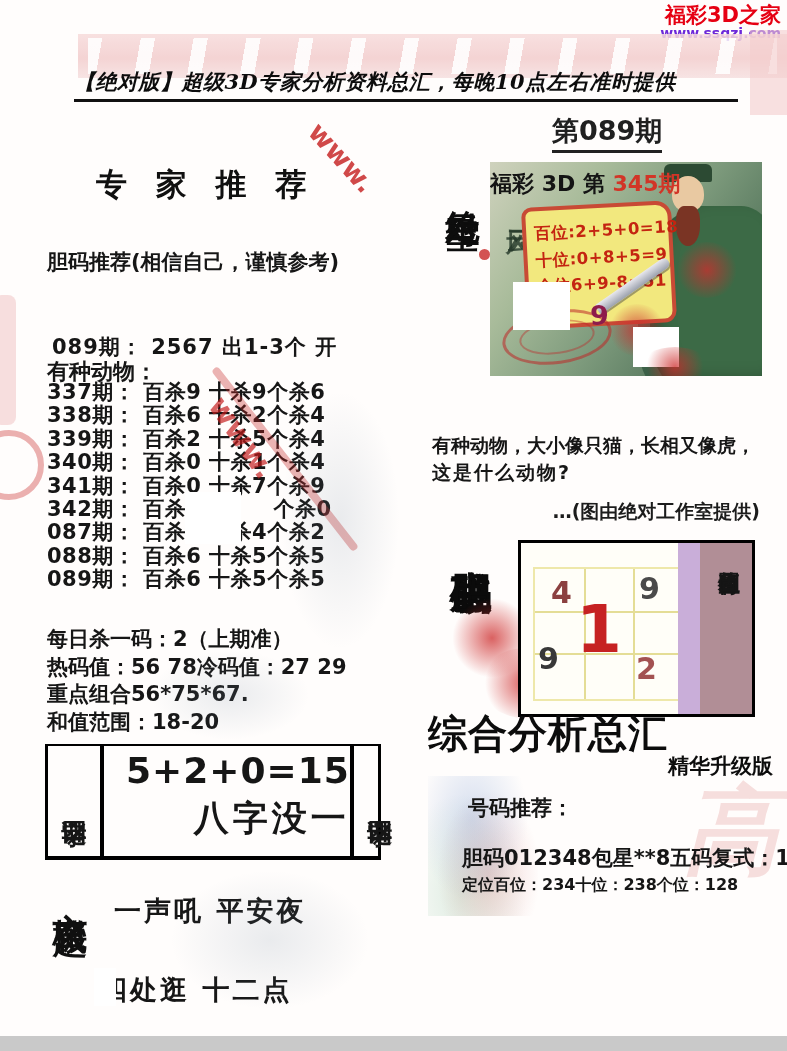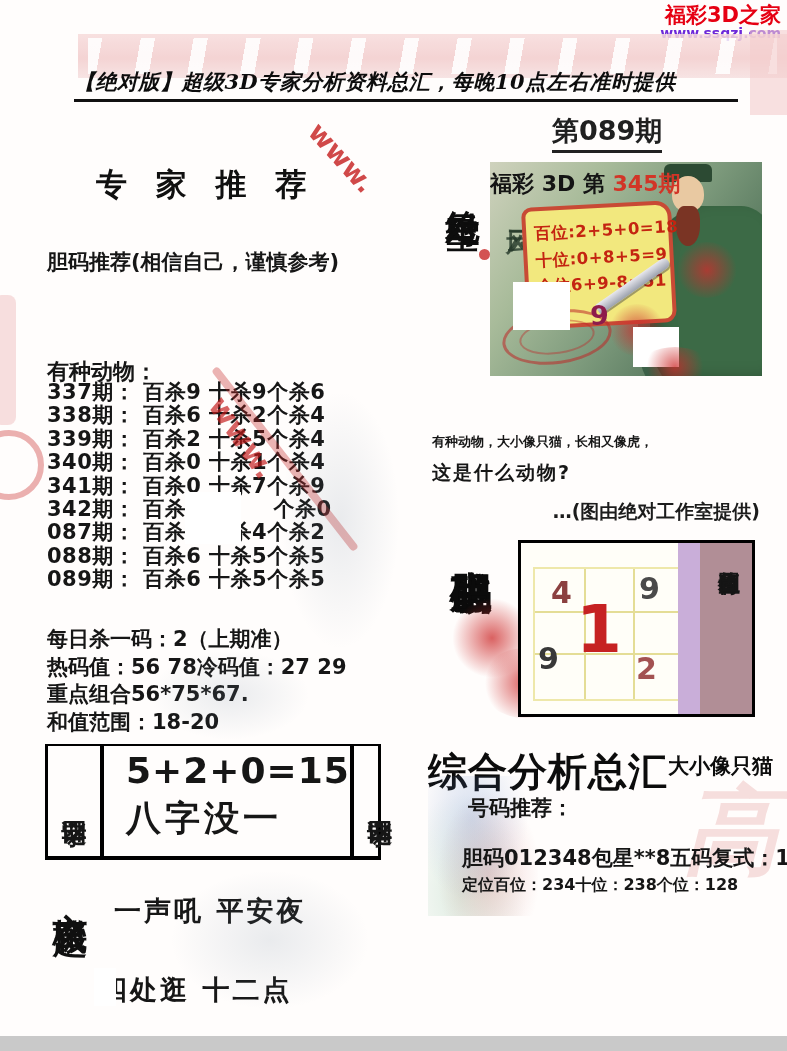--- a/index.html
+++ b/index.html
@@ -46,21 +46,21 @@
   .daily{left:47px;top:626px;font-size:21px;font-weight:800;line-height:27.5px;}
 
   .riddle4{left:45px;top:744px;width:330px;height:110px;border:3px solid #000;
      border-top-width:2px;border-bottom-width:4px;display:flex;}
   .riddle4 .side{width:52px;display:flex;align-items:center;justify-content:center;
      font-size:25px;font-weight:900;}
   .riddle4 .side.l{border-right:4px solid #000;}
   .riddle4 .side.r{border-left:4px solid #000;}
   .riddle4 .mid{flex:1;padding:4px 0 0 22px;}
   .riddle4 .m1{font-size:36px;font-weight:800;letter-spacing:1px;}
-  .riddle4 .m2{font-size:35px;font-weight:800;letter-spacing:4px;margin-top:4px;}
+  .riddle4 .m2{font-size:35px;font-weight:800;letter-spacing:4px;margin-top:4px;text-align:right;}
 
   .mystery-side{left:46px;top:884px;font-size:35px;font-weight:900;letter-spacing:6px;color:#101010;}
   .mline{font-size:27px;font-weight:800;letter-spacing:3px;}
   .mline1{left:114px;top:893px;}
   .mline2{left:100px;top:972px;}
   .mline2-cover{left:94px;top:968px;width:22px;height:38px;background:#fff;}
 
   
   .star-vert{left:440px;top:183px;height:160px;font-size:34px;font-weight:900;letter-spacing:2px;color:#0d0d0d;}
   .card{left:490px;top:162px;width:272px;height:214px;overflow:hidden;
@@ -79,21 +79,21 @@
   .panel .f{font-size:16.5px;font-weight:900;color:#c42411;line-height:1.62;letter-spacing:.5px;white-space:nowrap;}
   .sword{left:100px;top:118px;width:86px;height:11px;transform:rotate(-35deg);
      background:linear-gradient(180deg,#e8e8ee,#9aa0ac);border-radius:2px 6px 6px 2px;box-shadow:0 2px 0 rgba(40,40,60,.4);}
   .stamp{left:12px;top:148px;width:104px;height:48px;border:3px solid rgba(190,40,40,.55);
      border-radius:50%;transform:rotate(-8deg);}
   .stamp:after{content:"";position:absolute;inset:7px 14px;border:2px solid rgba(190,40,40,.4);border-radius:50%;}
   .cwhite1{left:23px;top:120px;width:57px;height:48px;}
   .cwhite2{left:143px;top:165px;width:46px;height:40px;}
   .cnum9{left:100px;top:138px;font-size:27px;font-weight:900;color:#8d1c4c;}
   .brain-title{left:497px;top:381px;font-size:30px;font-weight:900;letter-spacing:5px;color:#101010;}
-  .brain1{left:432px;top:433px;font-size:13px;font-weight:800;}
+  .brain1{left:432px;top:433px;font-size:19px;font-weight:800;}
   .brain2{left:432px;top:460px;font-size:19px;font-weight:800;letter-spacing:2px;}
   .credit{left:430px;top:499px;width:330px;text-align:right;font-size:19px;font-weight:800;color:#1c1c1c;}
 
   .zodiac-vert{left:443px;top:537px;height:210px;font-size:42px;font-weight:900;color:#0b0b0b;letter-spacing:1px;}
   .gridcard{left:518px;top:540px;width:237px;height:177px;border:3px solid #000;background:#fffef8;box-sizing:border-box;}
   .gridlines{left:12px;top:24px;width:150px;height:130px;
      background:
        linear-gradient(#e4dd96,#e4dd96) 0 33% / 100% 2px no-repeat,
        linear-gradient(#e4dd96,#e4dd96) 0 66% / 100% 2px no-repeat,
        linear-gradient(#e4dd96,#e4dd96) 33% 0 / 2px 100% no-repeat,
@@ -104,21 +104,21 @@
   .g-tr{left:118px;top:28px;color:#4a4a4a;}
   .g-c{left:55px;top:48px;font-size:66px;font-weight:900;color:#c62222;}
   .g-bl{left:17px;top:98px;color:#383838;}
   .g-br{left:115px;top:108px;color:#a35252;}
   .strip-purple{left:157px;top:0;width:22px;height:171px;background:#c9aed9;}
   .strip-rose{left:179px;top:0;width:52px;height:171px;background:#b18e96;}
   .strip-rose .t{position:absolute;left:14px;top:12px;height:150px;font-size:22px;font-weight:900;color:#151515;}
   .zwm1{left:452px;top:598px;width:80px;height:80px;}
   .zwm2{left:480px;top:648px;width:90px;height:70px;}
 
-  .sum-title{left:428px;top:745px;font-size:39px;font-weight:900;color:#0c0c0c;letter-spacing:1px;}
+  .sum-title{left:428px;top:707px;font-size:39px;font-weight:900;color:#0c0c0c;letter-spacing:1px;}
   .sum-sub{left:668px;top:752px;font-size:21px;font-weight:900;color:#0c0c0c;}
   .sum-panel{left:428px;top:782px;width:347px;height:132px;}
   .sum-deco{left:0;top:-6px;width:110px;height:140px;
      background:radial-gradient(ellipse at 40% 30%,rgba(90,130,200,.25),rgba(0,0,0,0) 60%),
                 radial-gradient(ellipse at 55% 70%,rgba(200,90,90,.25),rgba(0,0,0,0) 60%),
                 radial-gradient(ellipse at 30% 85%,rgba(90,170,120,.2),rgba(0,0,0,0) 60%);}
   .sum-gao{left:255px;top:-14px;font-size:96px;font-weight:900;color:rgba(200,60,60,.16);font-style:italic;}
   .sum-rec{left:40px;top:12px;font-size:21px;font-weight:800;}
   .sum-l1{left:34px;top:62px;font-size:21px;font-weight:800;white-space:nowrap;}
   .sum-l2{left:34px;top:93px;font-size:16px;font-weight:800;}
@@ -139,20 +139,21 @@
   <div class="abs pinkband2"></div>
   <div class="abs left-pink"></div>
   <div class="abs left-ring"></div>
 
   <div class="abs tagline serif">【绝对版】超级3D专家分析资料总汇，每晚10点左右准时提供</div>
   <div class="abs issue">第089期</div>
   <div class="abs wm wm1">www.</div>
 
   <div class="abs expert-title serif">专 家 推 荐</div>
   <div class="abs expert-sub">胆码推荐(相信自己，谨慎参考)</div>
+  <div class="abs issue-line">089期： 2567 出1-3个 开</div>
   <div class="abs kill-title">有种动物：</div>
   <div class="abs kill-rows">
     <div>337期： 百杀9 十杀9个杀6</div>
     <div>338期： 百杀6 十杀2个杀4</div>
     <div>339期： 百杀2 十杀5个杀4</div>
     <div>340期： 百杀0 十杀1个杀4</div>
     <div>341期： 百杀0 十杀7个杀9</div>
     <div>342期： 百杀0 十　　个杀0</div>
     <div>087期： 百杀6 十杀4个杀2</div>
     <div>088期： 百杀6 十杀5个杀5</div>
@@ -227,21 +228,21 @@
     <div class="abs g-c">1</div>
     <div class="abs gnum g-bl">9</div>
     <div class="abs gnum g-br">2</div>
     <div class="abs strip-purple"></div>
     <div class="abs strip-rose">
       <div class="t vert">生肖和值圖</div>
     </div>
   </div>
 
   <div class="abs sum-title serif">综合分析总汇</div>
-  <div class="abs sum-sub">大小像只猫</div>
+  <div class="abs sum-sub">精华升级版</div>
   <div class="abs sum-panel">
     <div class="abs sum-deco"></div>
     <div class="abs sum-gao serif">高</div>
     <div class="abs sum-rec">号码推荐：</div>
     <div class="abs sum-l1">胆码012348包星**8五码复式：12348</div>
     <div class="abs sum-l2">定位百位：234十位：238个位：128</div>
   </div>
 
   <div class="abs faint" style="left:280px;top:390px;width:120px;height:260px;"></div>
   <div class="abs faint" style="left:150px;top:650px;width:160px;height:90px;"></div>

